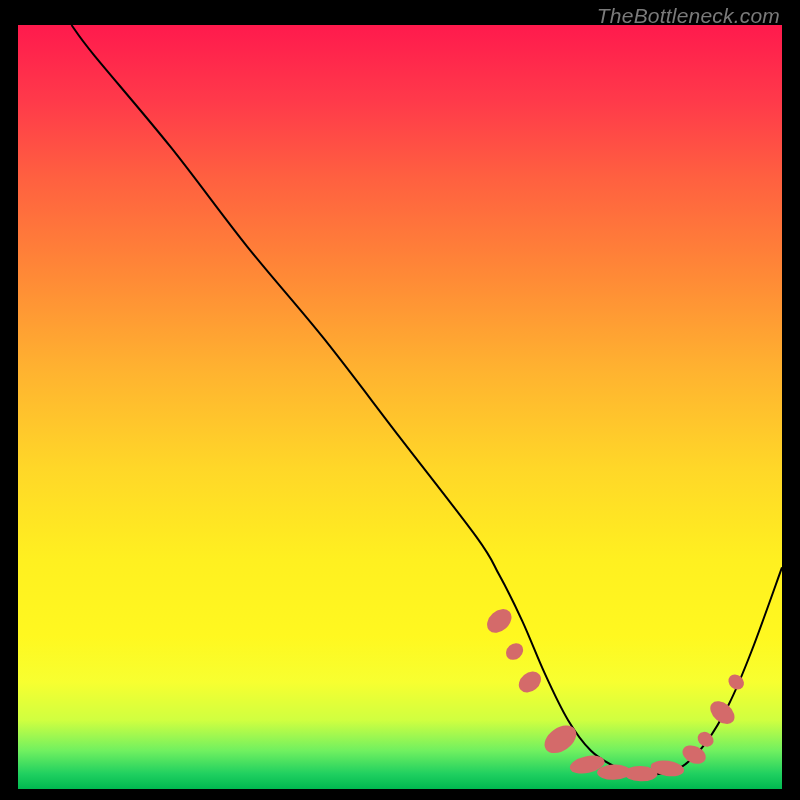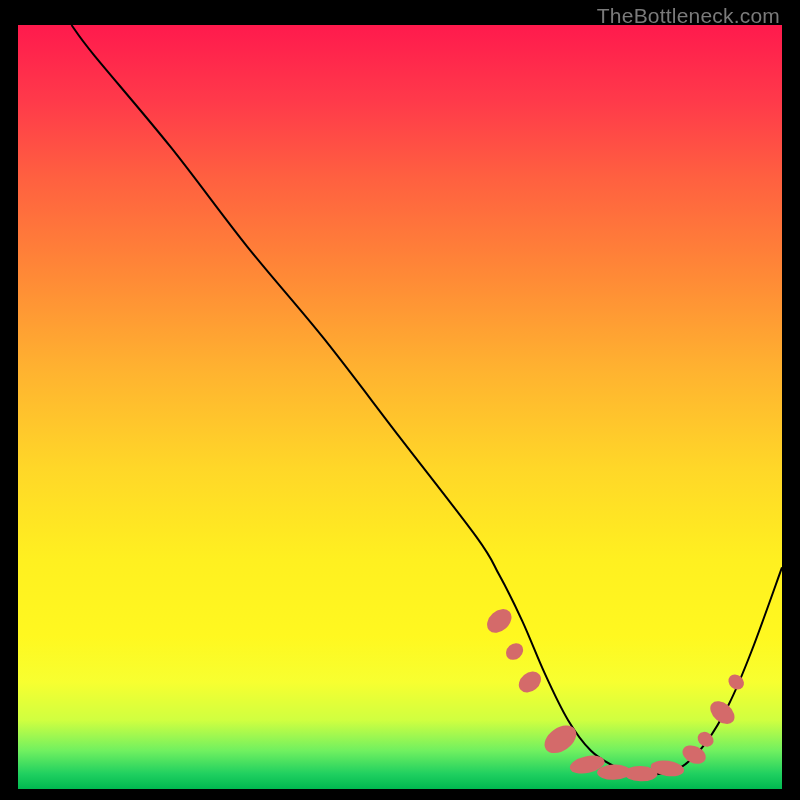--- a/index.html
+++ b/index.html
@@ -43,20 +43,21 @@
     );
   }
   .watermark {
     position: absolute;
     top: 4px;
     right: 20px;
     color: #7a7a7a;
     font-size: 21px;
     font-weight: 500;
     letter-spacing: 0.2px;
+    font-style: italic;
   }
   svg.curve {
     position: absolute;
     left: 0;
     top: 0;
     width: 100%;
     height: 100%;
     overflow: visible;
   }
   .curve-path {

